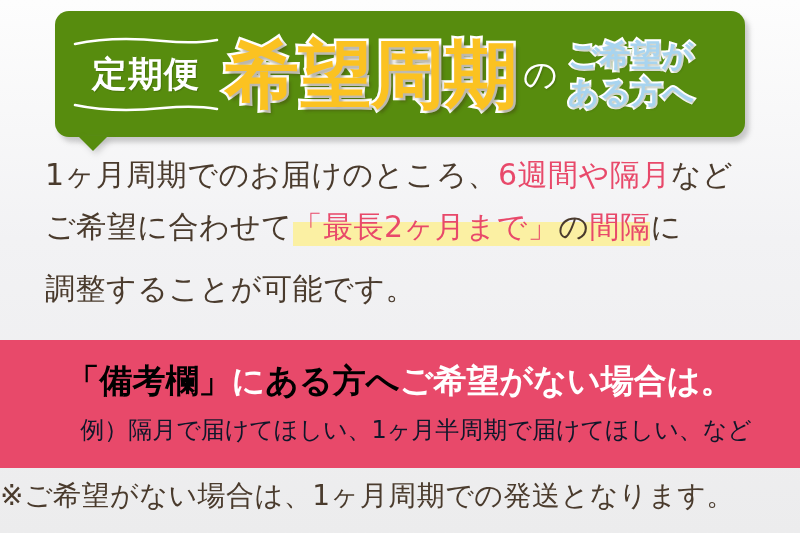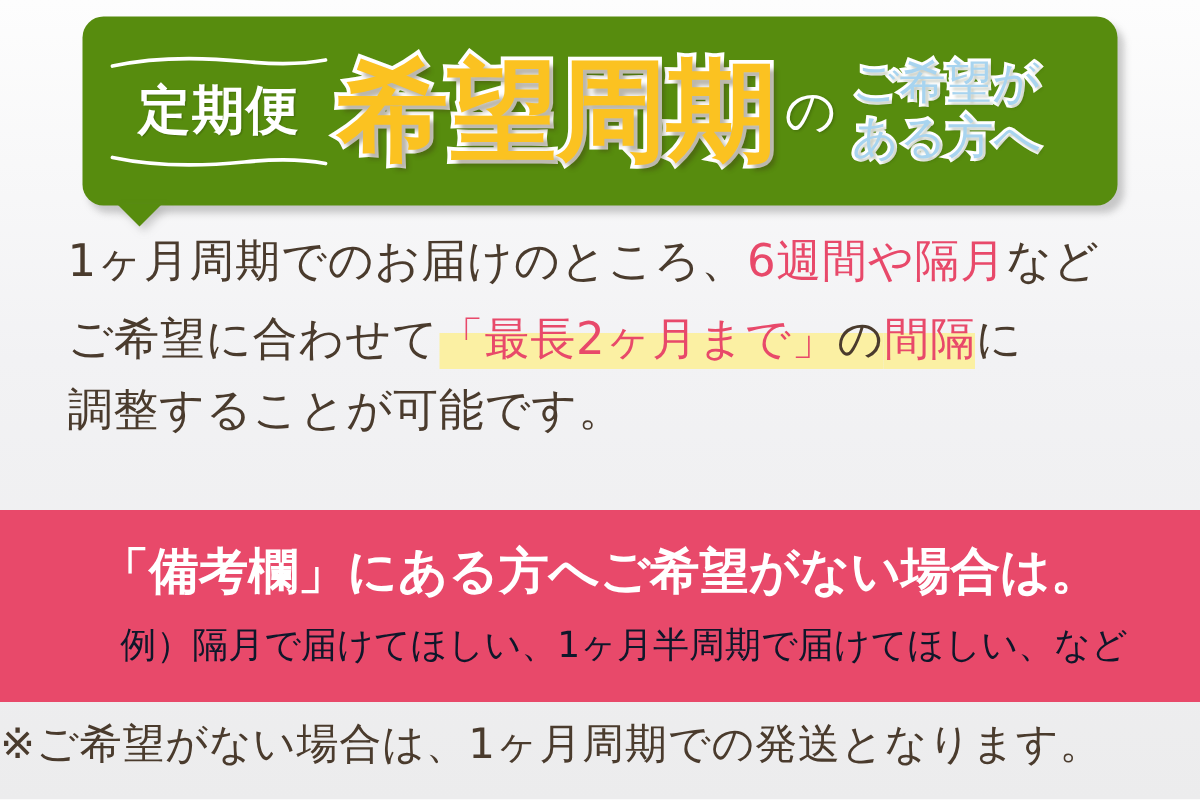--- a/index.html
+++ b/index.html
@@ -82,21 +82,21 @@
     line-height:1;
     white-space:nowrap;
     text-shadow:1px 1px 2px rgba(0,0,0,.2);
   }
   .title-sub{
     flex:0 0 auto;
     margin-left:10px;
     line-height:1.18;
     white-space:nowrap;
     font-size:31px;
-    font-weight:400;
+    font-weight:700;
     color:#a8d4ef;
     -webkit-text-stroke:4px #ffffff;
     paint-order:stroke fill;
     text-shadow:2px 2px 2px rgba(40,60,20,.25);
   }
 
   
   .body-block{
     position:absolute;left:0;top:150px;width:800px;height:190px;
   }
@@ -104,21 +104,21 @@
     position:absolute;left:45px;
     font-size:30px;
     line-height:1;
     white-space:nowrap;
     color:#4a3b2d;
     letter-spacing:.5px;
     text-align:right;
   }
   .l1{top:10px;}
   .l2{top:62px;}
-  .l3{top:111px;font-family:Liberation Mono, monospace;}
+  .l3{top:124px;}
   .pink-t{color:#e8496a;}
   .hl{
     background:linear-gradient(180deg,rgba(255,255,255,0) 36%,#fbf0a3 36%,#fbf0a3 100%);
     padding-bottom:2px;
   }
 
   
   .badge{
     position:absolute;left:265px;top:313px;
     width:270px;height:48px;
@@ -135,21 +135,21 @@
   
   .pink-band{
     position:absolute;left:0;top:340px;width:800px;height:128px;
     background:#e8496a;
   }
   .pink-line1{
     position:absolute;left:0;top:24px;width:800px;text-align:center;
     font-size:33px;font-weight:700;line-height:1;white-space:nowrap;
     color:#ffffff;letter-spacing:0px;
   }
-  .yellow-t{color:#ffffff;}
+  .yellow-t{color:#000000;}
   .pink-line2{
     position:absolute;left:0;top:78px;width:800px;text-align:center;
     font-size:24px;font-weight:500;line-height:1;white-space:nowrap;
     color:#0f172a;
     padding-left:16px;
   }
 
   
   .footer-note{
     position:absolute;left:0;top:482px;width:800px;text-align:left;

